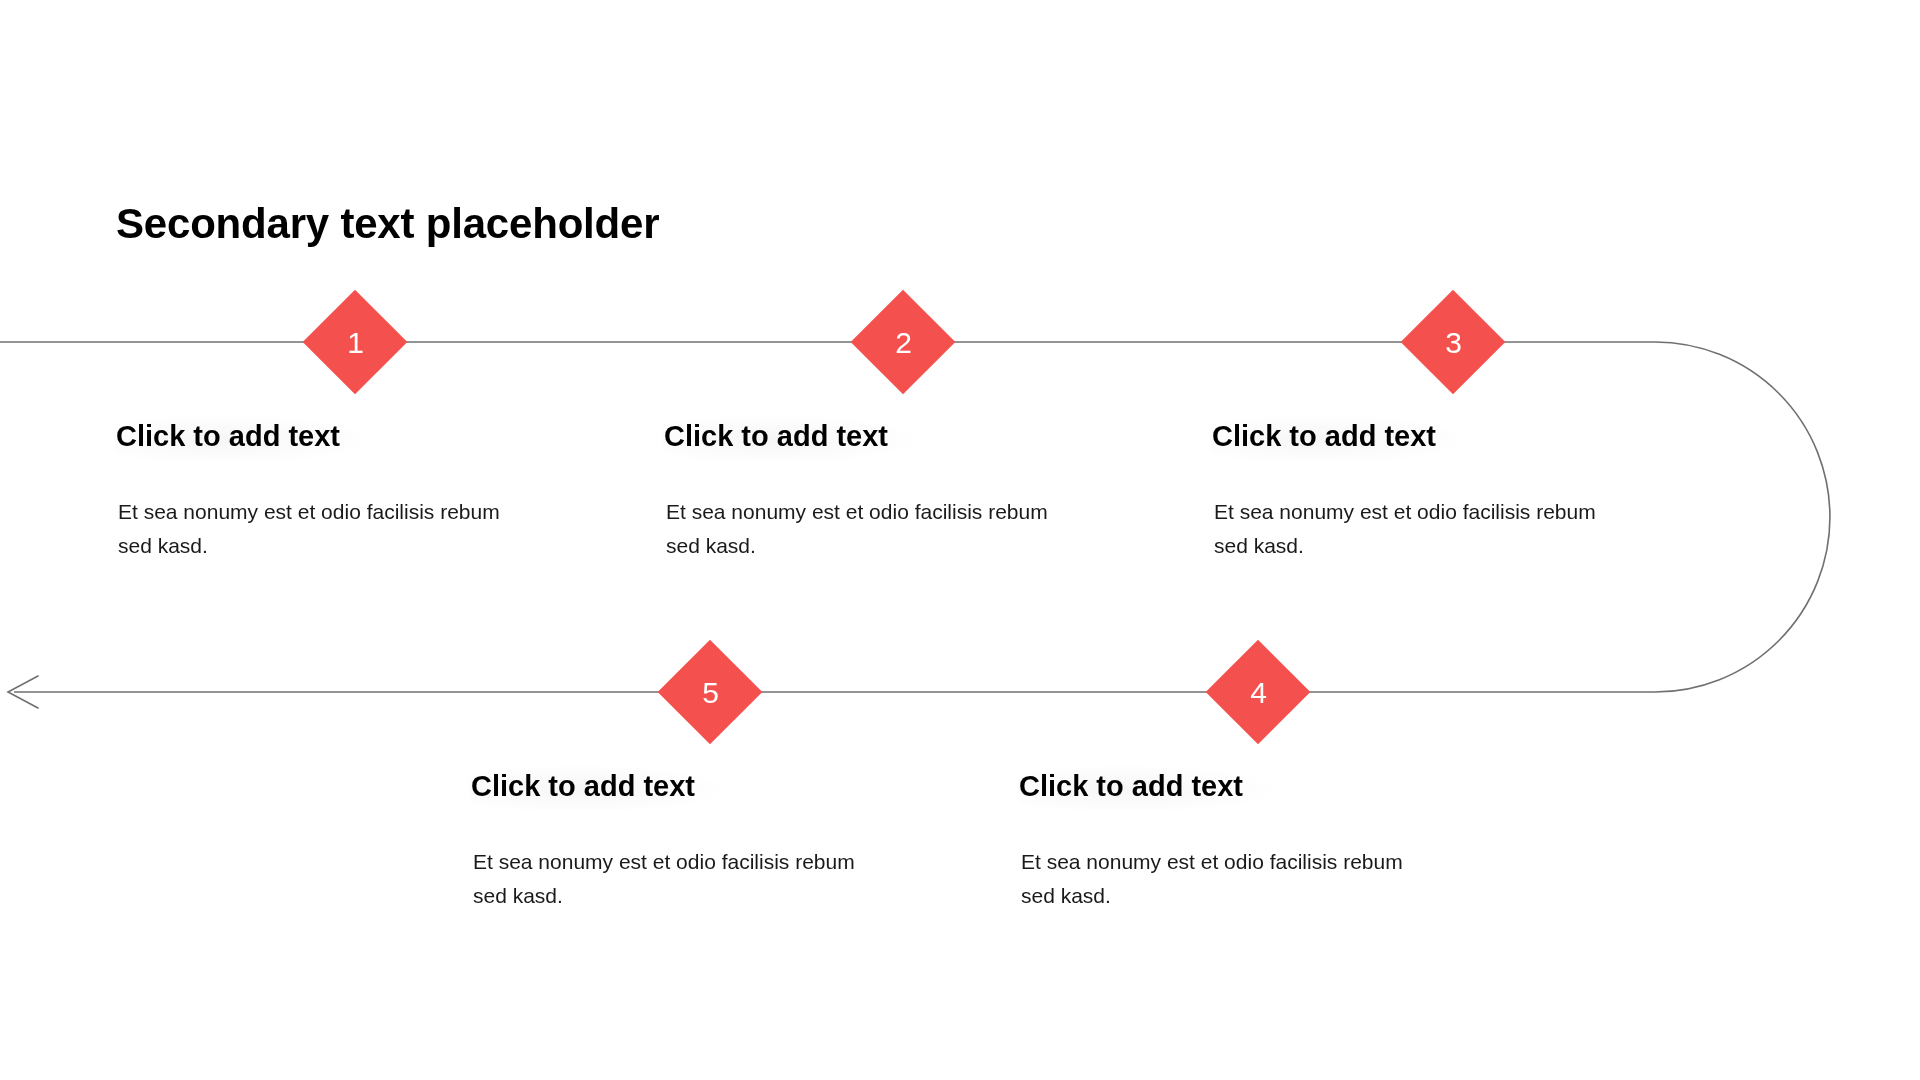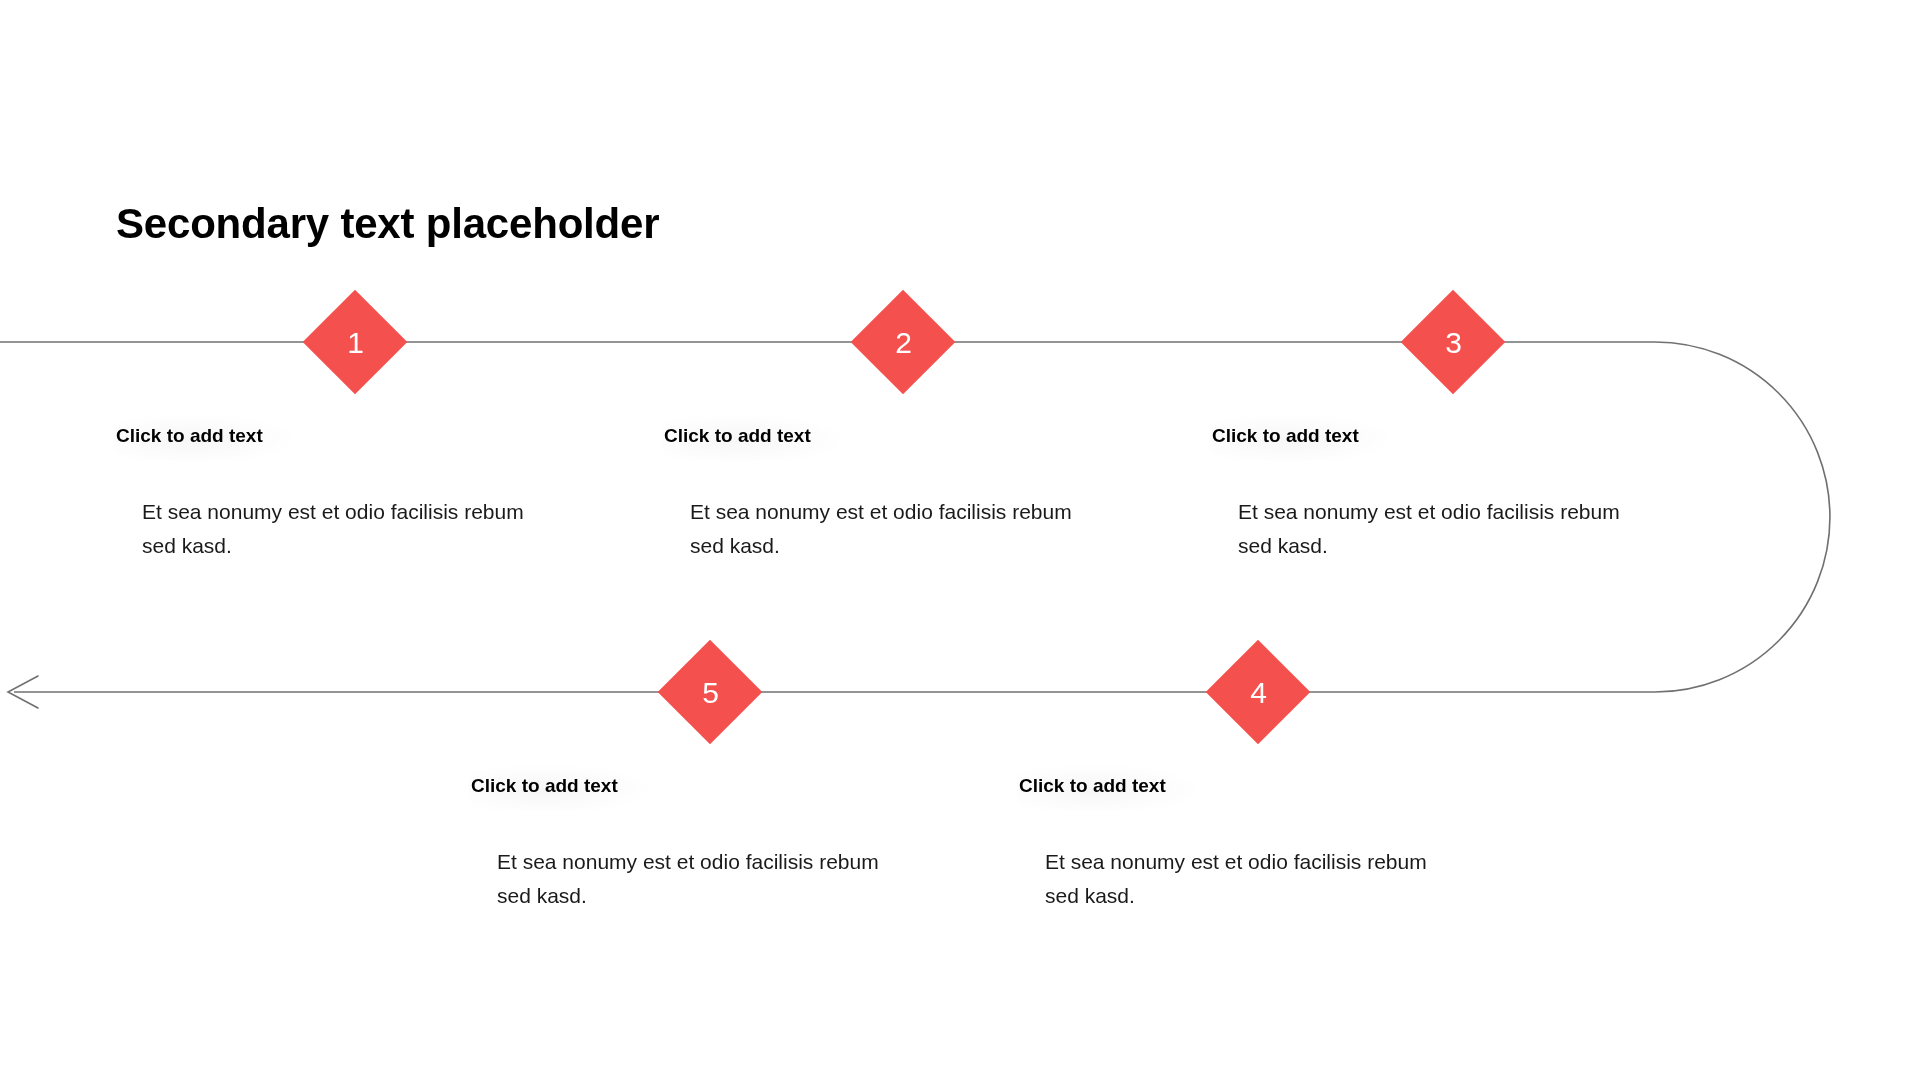--- a/index.html
+++ b/index.html
@@ -72,37 +72,36 @@
     justify-content: center;
     font-size: 30px;
     font-weight: 400;
     color: #ffffff;
     line-height: 1;
   }
 
   
   .step-heading {
     position: absolute;
-    font-size: 19px;
+    font-size: 29px;
     line-height: 36px;
     font-weight: bold;
     color: #000000;
     white-space: nowrap;
     background: radial-gradient(ellipse at 42% 55%, rgba(0,0,0,0.035) 0%, rgba(0,0,0,0.0) 72%);
     padding: 4px 34px 6px 2px;
     border-radius: 14px;
   }
   .step-body {
     position: absolute;
     font-size: 21px;
     line-height: 34px;
     font-weight: 400;
     color: #1a1a1a;
     width: 400px;
-    margin-left: 24px;
   }
 </style>
 </head>
 <body>
 
 <div id="slide">
 
   <svg id="path-layer" viewBox="0 0 1920 1080" width="1920" height="1080" fill="none">
 
     <path d="M 0 342 L 1655 342" stroke="#707070" stroke-width="1.6" fill="none"></path>

